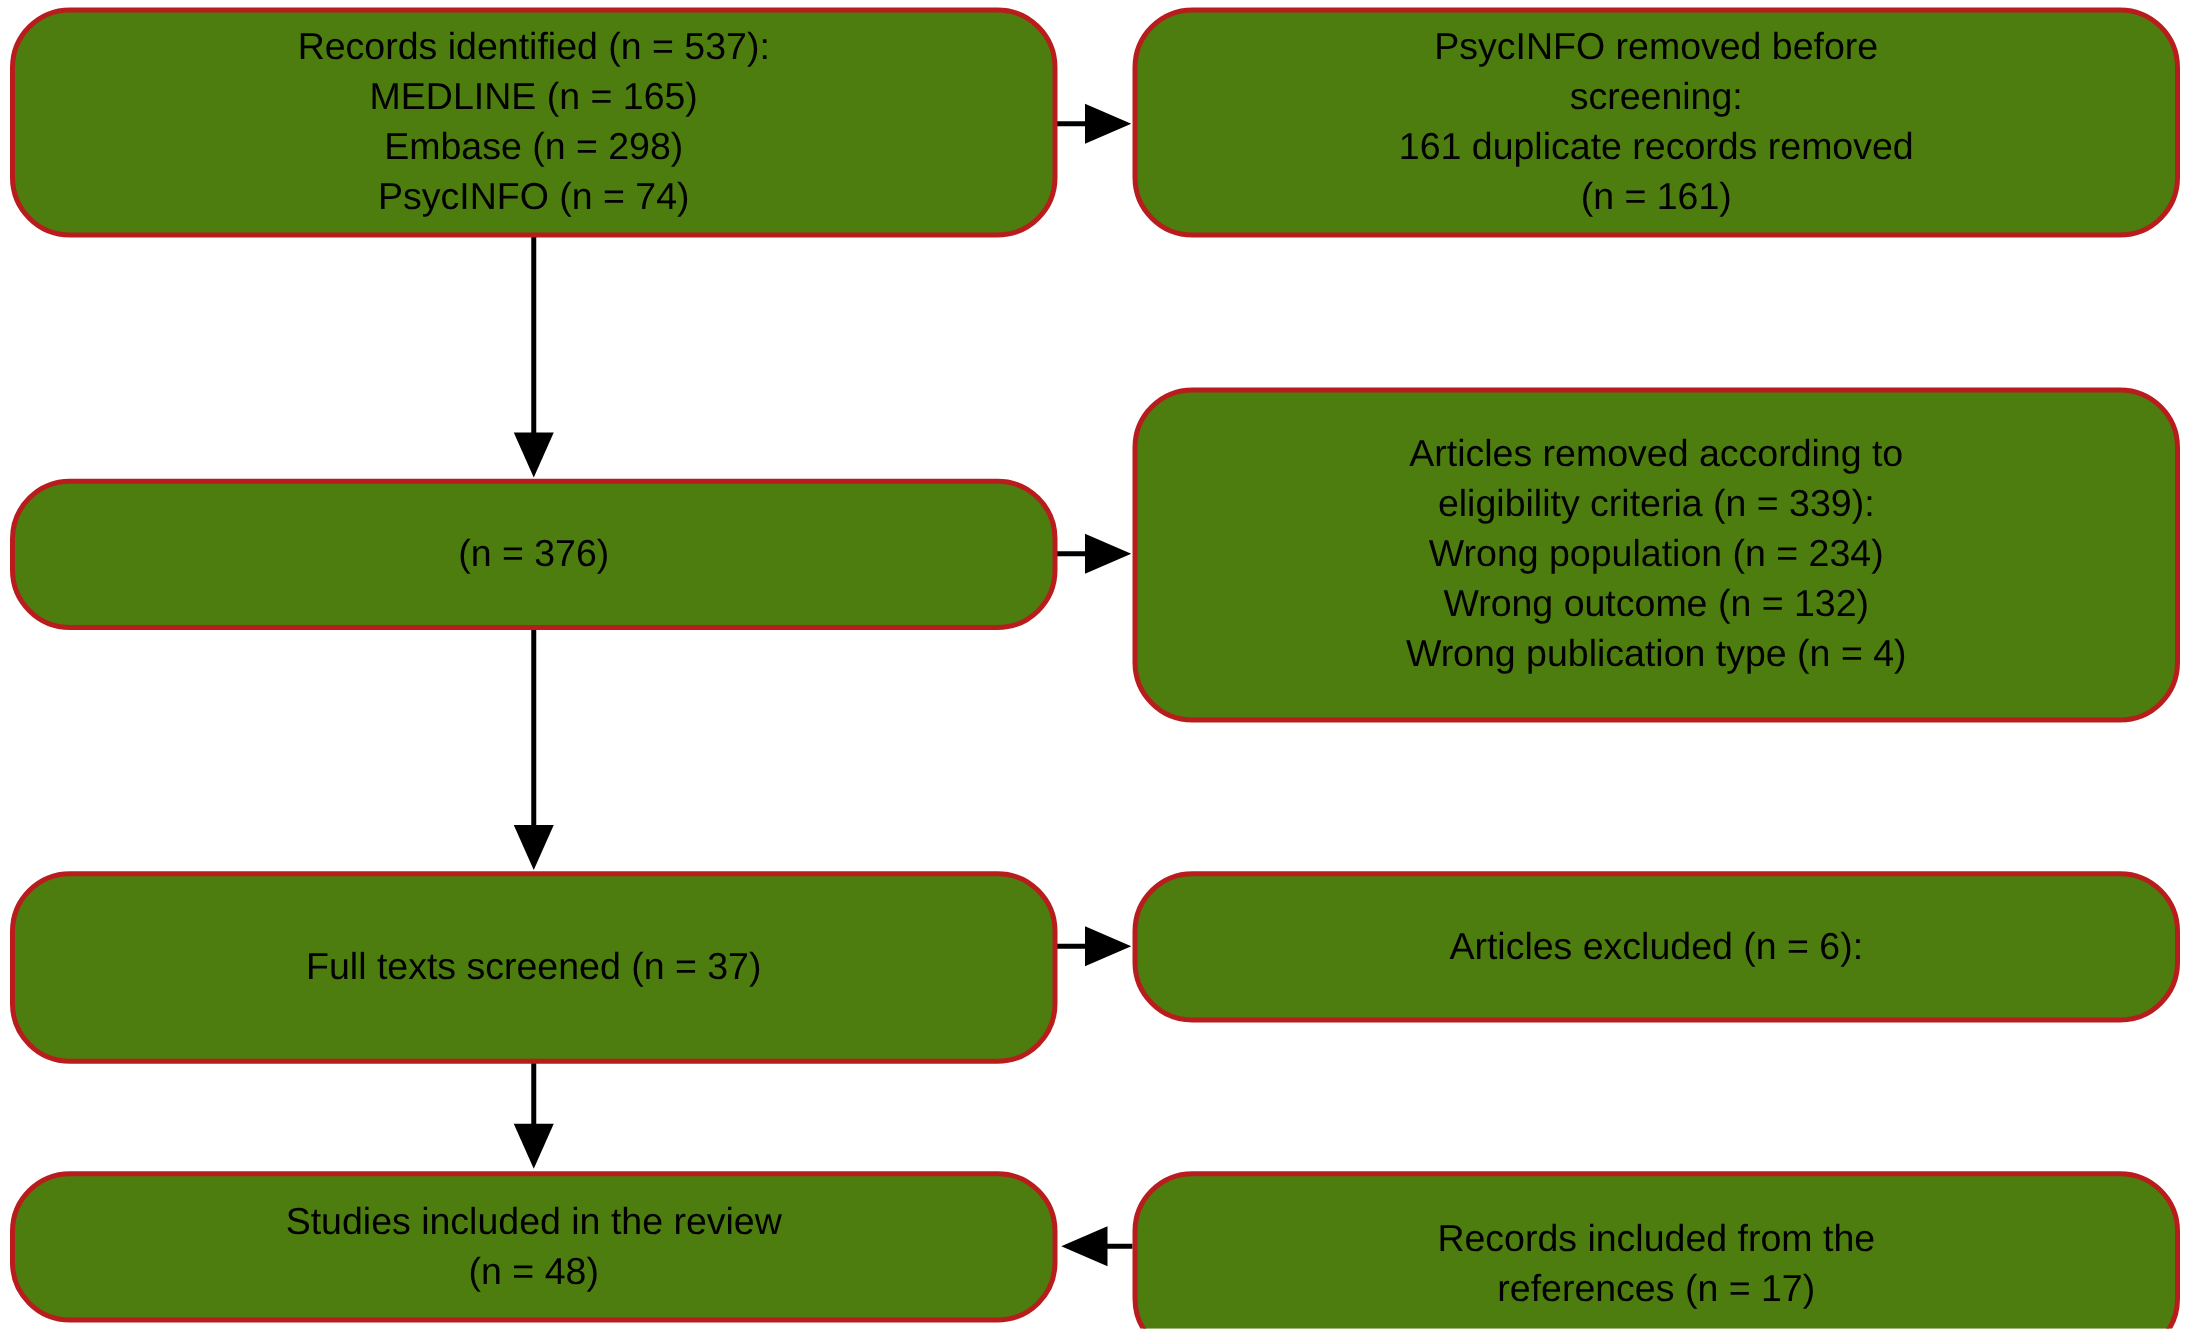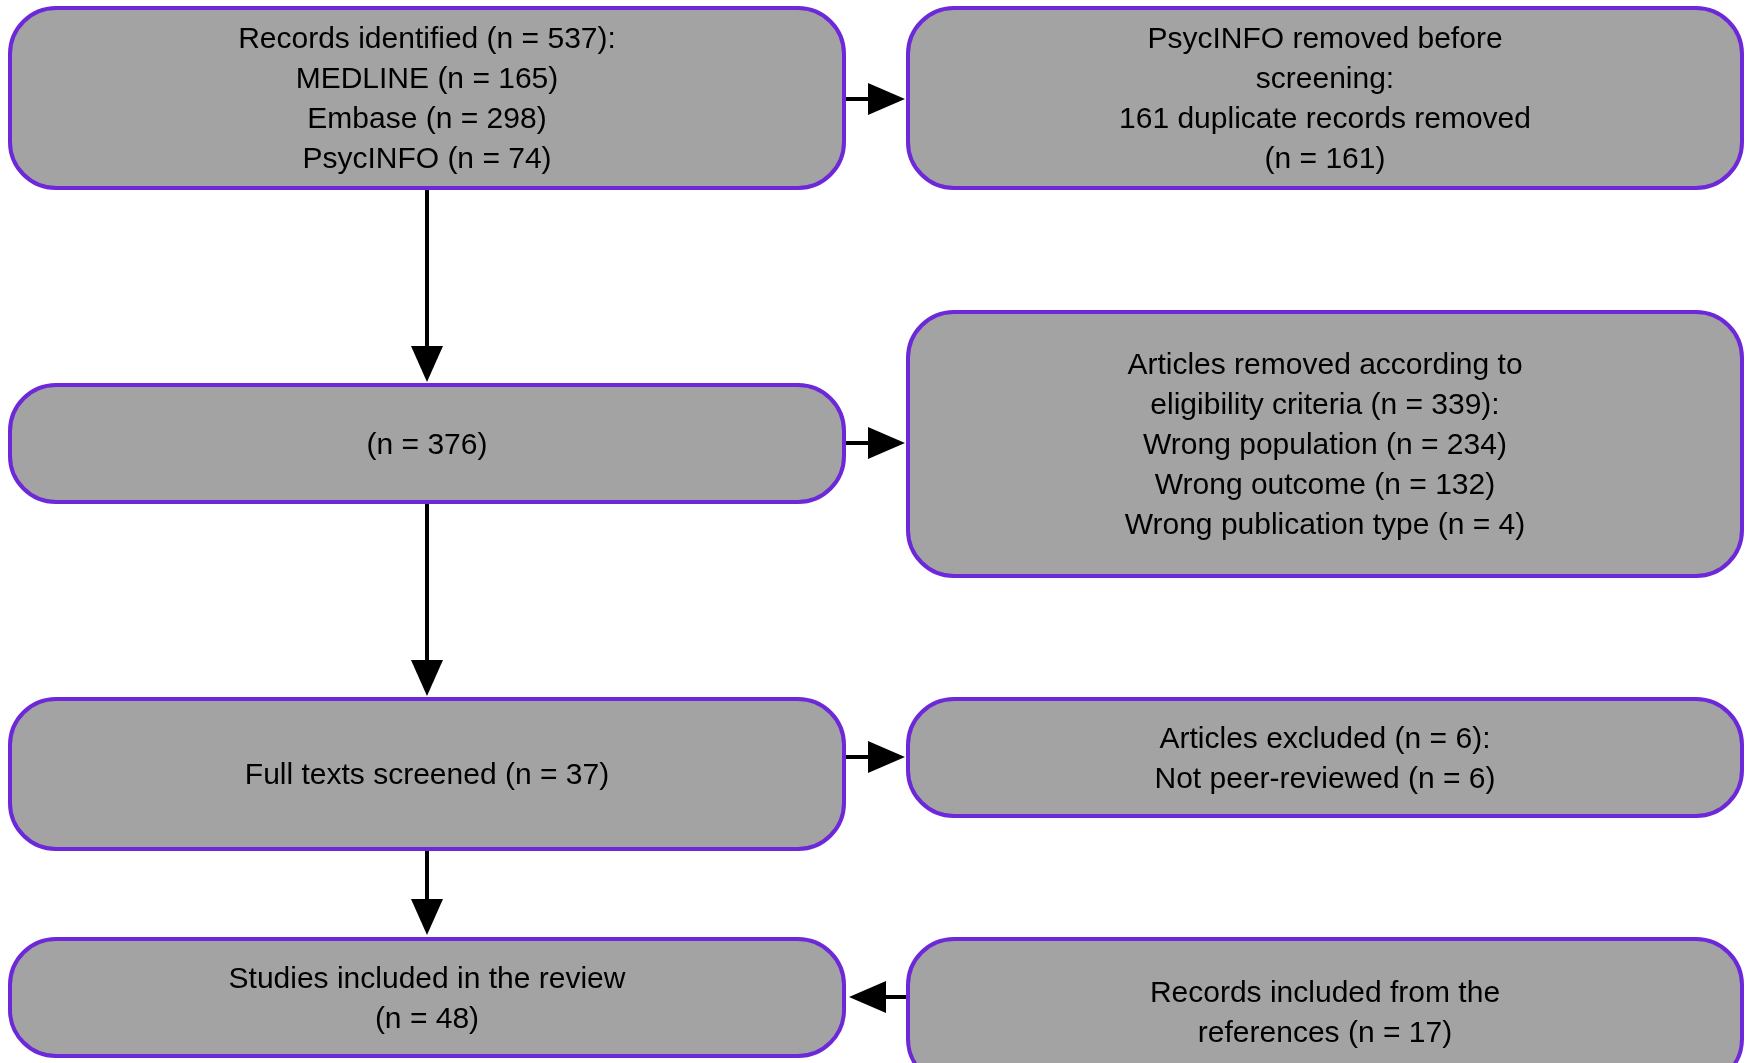--- a/index.html
+++ b/index.html
@@ -20,23 +20,23 @@
     position: absolute;
     left: 0;
     top: 0;
     width: 1750px;
     height: 1063px;
     z-index: 0;
   }
   .box {
     position: absolute;
     box-sizing: border-box;
-    border: 4px solid #6d28d9;
+    border: 4px solid #b91c1c;
     border-radius: 48px;
-    background: #a3a3a3;
+    background: #4d7c0f;
     display: flex;
     flex-direction: column;
     justify-content: center;
     align-items: flex-start;
     text-align: center;
     font-size: 30px;
     line-height: 40px;
     z-index: 1;
   }
   .box .line { width: 100%; }
@@ -122,21 +122,20 @@
     <div class="line">Wrong outcome (n = 132)</div>
     <div class="line">Wrong publication type (n = 4)</div>
   </div>
 
   <div class="box b-r3l">
     <div class="line">Full texts screened (n = 37)</div>
   </div>
 
   <div class="box b-r3r">
     <div class="line">Articles excluded (n = 6):</div>
-    <div class="line">Not peer-reviewed (n = 6)</div>
   </div>
 
   <div class="box b-r4l">
     <div class="line">Studies included in the review</div>
     <div class="line">(n = 48)</div>
   </div>
 
   <div class="box b-r4r">
     <div class="line">Records included from the</div>
     <div class="line">references (n = 17)</div>

